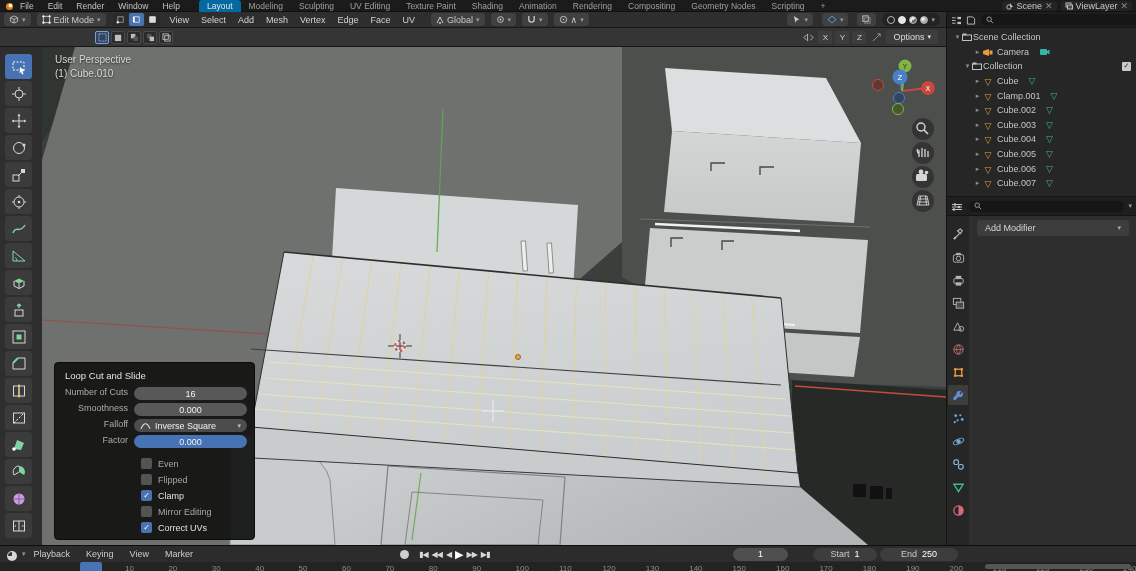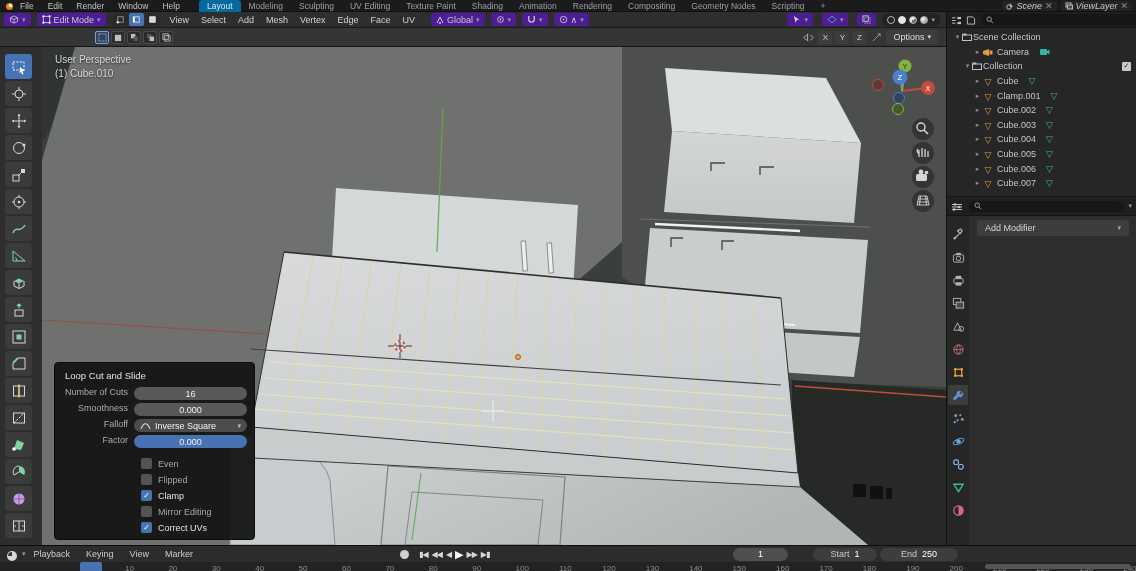--- a/index.html
+++ b/index.html
@@ -10,28 +10,28 @@
     font-size:9px; color:#c9c9c9; background:#1d1d1d; user-select:none;
   }
   .abs { position:absolute; }
 
   
   .row1 { left:0; top:0; width:1136px; height:12px; background:#1b1b1b; display:flex; align-items:center; gap:0; border-bottom:1px solid #101010; z-index:30;}
   .r1menu { padding:0 7px; color:#c3c3c3; font-size:8.5px; line-height:12px; cursor:default;}
   .ws-tabs { display:flex; align-items:flex-end; height:12px; margin-left:12px;}
   .ws-tab { padding:1px 8px 0 8px; font-size:8.5px; color:#9f9f9f; line-height:11px; border-radius:3px 3px 0 0;}
   .ws-tab.active { background:#0369a1; color:#e6e6e6; }
-  .r1right { margin-left:auto; display:flex; align-items:center; gap:4px; padding-right:4px;font-style:italic;}
+  .r1right { margin-left:auto; display:flex; align-items:center; gap:4px; padding-right:4px;}
   .selwrap { display:flex; align-items:center; gap:3px; background:#242424; border-radius:3px; padding:0 4px; height:10px;}
   .tinyico { width:8px; height:8px; display:inline-block; }
 
   
   .row2 { left:0; top:12px; width:946px; height:16px; background:#2e2e2e; display:flex; align-items:center; border-bottom:1px solid #191919; z-index:30;}
   .hdr-item { padding:0 6px; font-size:9px; color:#d2d2d2;}
-  .dd { display:flex; align-items:center; gap:3px; background:#4c1d95; border-radius:3px; height:13px; padding:0 5px; margin:0 3px;}
+  .dd { display:flex; align-items:center; gap:3px; background:#404040; border-radius:3px; height:13px; padding:0 5px; margin:0 3px;}
   .dd .car { font-size:7px; color:#9a9a9a;}
   .selmode { display:flex; gap:1px; margin:0 4px;}
   .selmode .sm { width:15px; height:13px; border-radius:2px; background:#2a2a2a; display:flex; align-items:center; justify-content:center;}
   .selmode .sm.on { background:#4772b3; }
   .vp-right { margin-left:auto; display:flex; align-items:center; gap:3px; padding-right:6px;}
   .shade-group { display:flex; align-items:center; gap:3px; background:#232323; border-radius:6px; padding:1px 5px; height:13px;}
   .circ { width:8px; height:8px; border-radius:50%; border:1px solid #b5b5b5; }
   .circ.solid { background:#e6e6e6; border-color:#e6e6e6; }
   .circ.mat   { background:linear-gradient(135deg,#e8e8e8 50%,#6f6f6f 50%); }
   .circ.rend  { background:radial-gradient(circle at 30% 30%,#fff,#777); }

